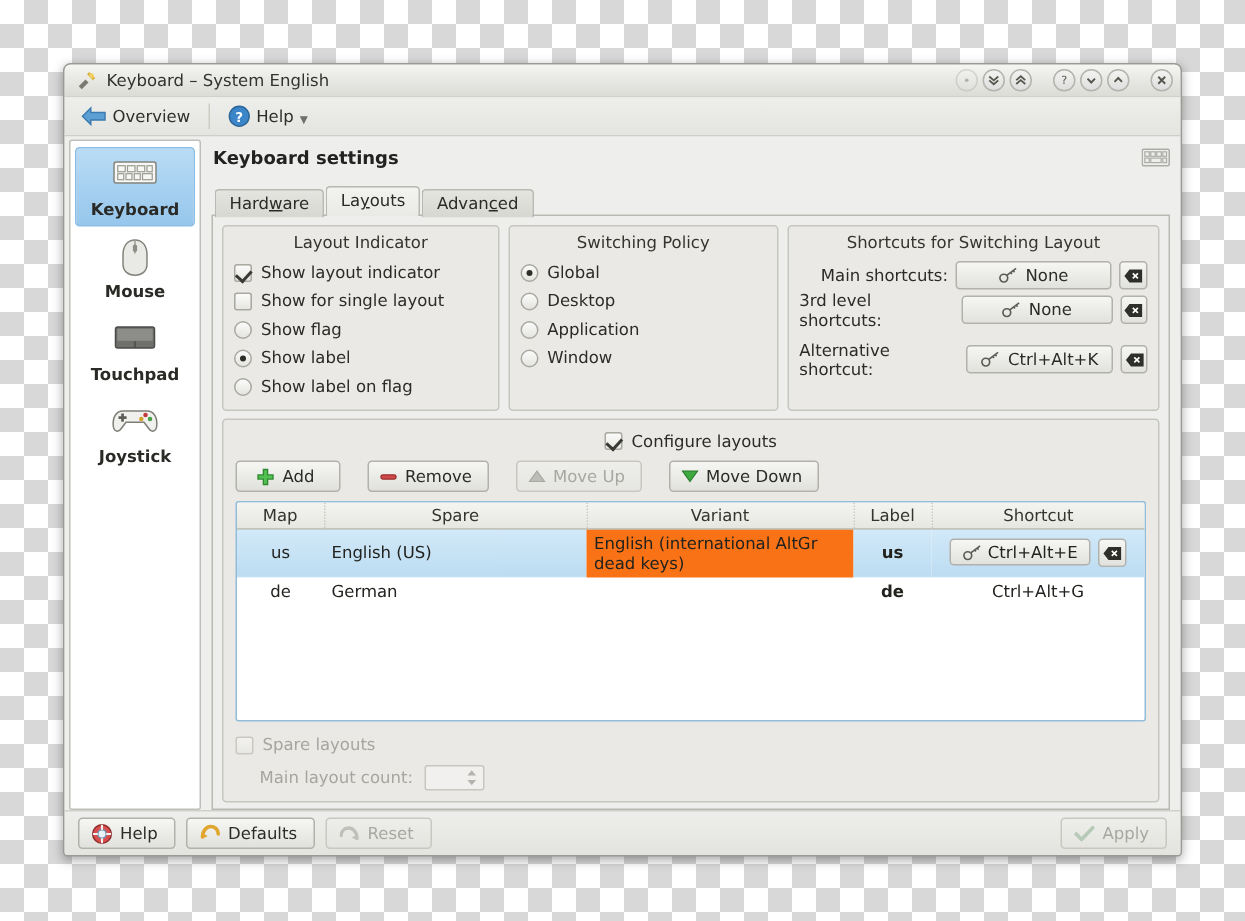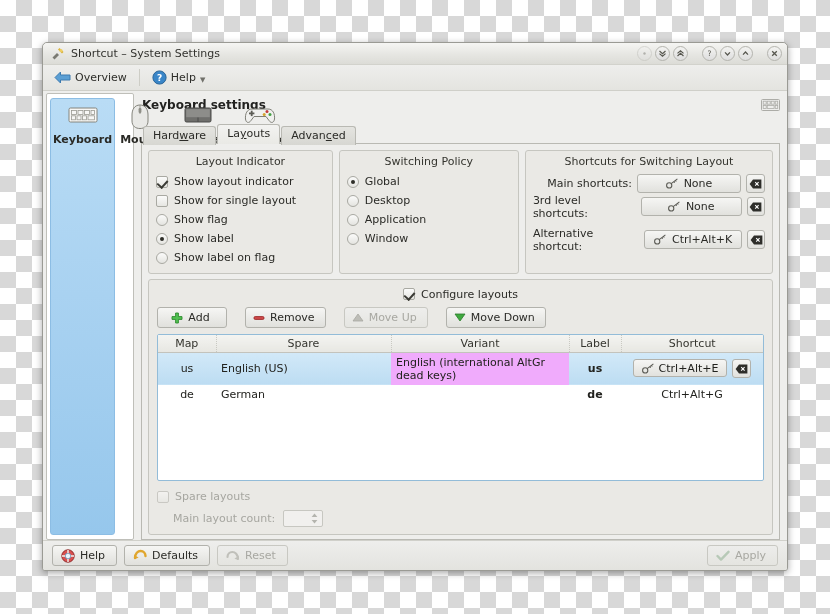--- a/index.html
+++ b/index.html
@@ -113,21 +113,21 @@
   }
 
   
   .sidebar {
     width: 88px;
     background: #ffffff;
     border: 1px solid #bfbfb9;
     border-radius: 2px;
     padding: 4px 3px;
     display: flex;
-    flex-direction: row;
+    flex-direction: column;
     gap: 2px;
     flex: 0 0 auto;
   }
   .side-item {
     display: flex;
     flex-direction: column;
     align-items: center;
     padding: 4px 2px 4px 2px;
     border-radius: 3px;
     cursor: pointer;
@@ -374,21 +374,21 @@
   th:last-child { border-right: none; }
   td {
     font-size: 11px;
     color: #22221e;
     padding: 3px 5px;
     vertical-align: middle;
   }
   tr.sel td {
     background: linear-gradient(to bottom, #d2e9f8, #bcdcf2);
   }
-  tr.sel td.cell-variant { background: #f0abfc; color: #22221e; }
+  tr.sel td.cell-variant { background: #f97316; color: #22221e; }
   td.c-map { text-align: center; }
   td.c-label { text-align: center; font-weight: bold; }
   td.c-shortcut { text-align: center; }
   .cell-variant { background: #ffffff; }
   .inline-sc {
     display: flex; justify-content: center; gap: 5px;
   }
   .inline-sc-btn {
     height: 18px;
     padding: 0 8px;
@@ -453,21 +453,21 @@
 <div class="window">
 
   <div class="titlebar">
     <span class="title-icon">
       <svg width="16" height="16" viewBox="0 0 16 16">
         <path d="M2.5 11.5 L7 7 L9 9 L4.5 13.5 Z" fill="#7a7a72"></path>
         <path d="M9.5 2 L13.5 6 L12 7.5 L8 3.5 Z" fill="#d9b23a"></path>
         <circle cx="11" cy="4.5" r="1.6" fill="#f0cf63"></circle>
       </svg>
     </span>
-    <span class="title-text">Shortcut – System Settings</span>
+    <span class="title-text">Keyboard – System English</span>
     <span class="title-spacer"></span>
     <span class="win-btns">
       <span class="win-btn dim">
         <svg width="9" height="9" viewBox="0 0 9 9">
             <circle cx="4.5" cy="4.5" r="1.2" fill="#70706a"></circle>
           </svg>
       </span>
       <span class="win-btn">
         <svg width="9" height="9" viewBox="0 0 9 9">
             <path d="M1.5 2 L4.5 4.6 L7.5 2 M1.5 4.6 L4.5 7.2 L7.5 4.6" fill="none" stroke="#57574f" stroke-width="1.2"></path>

